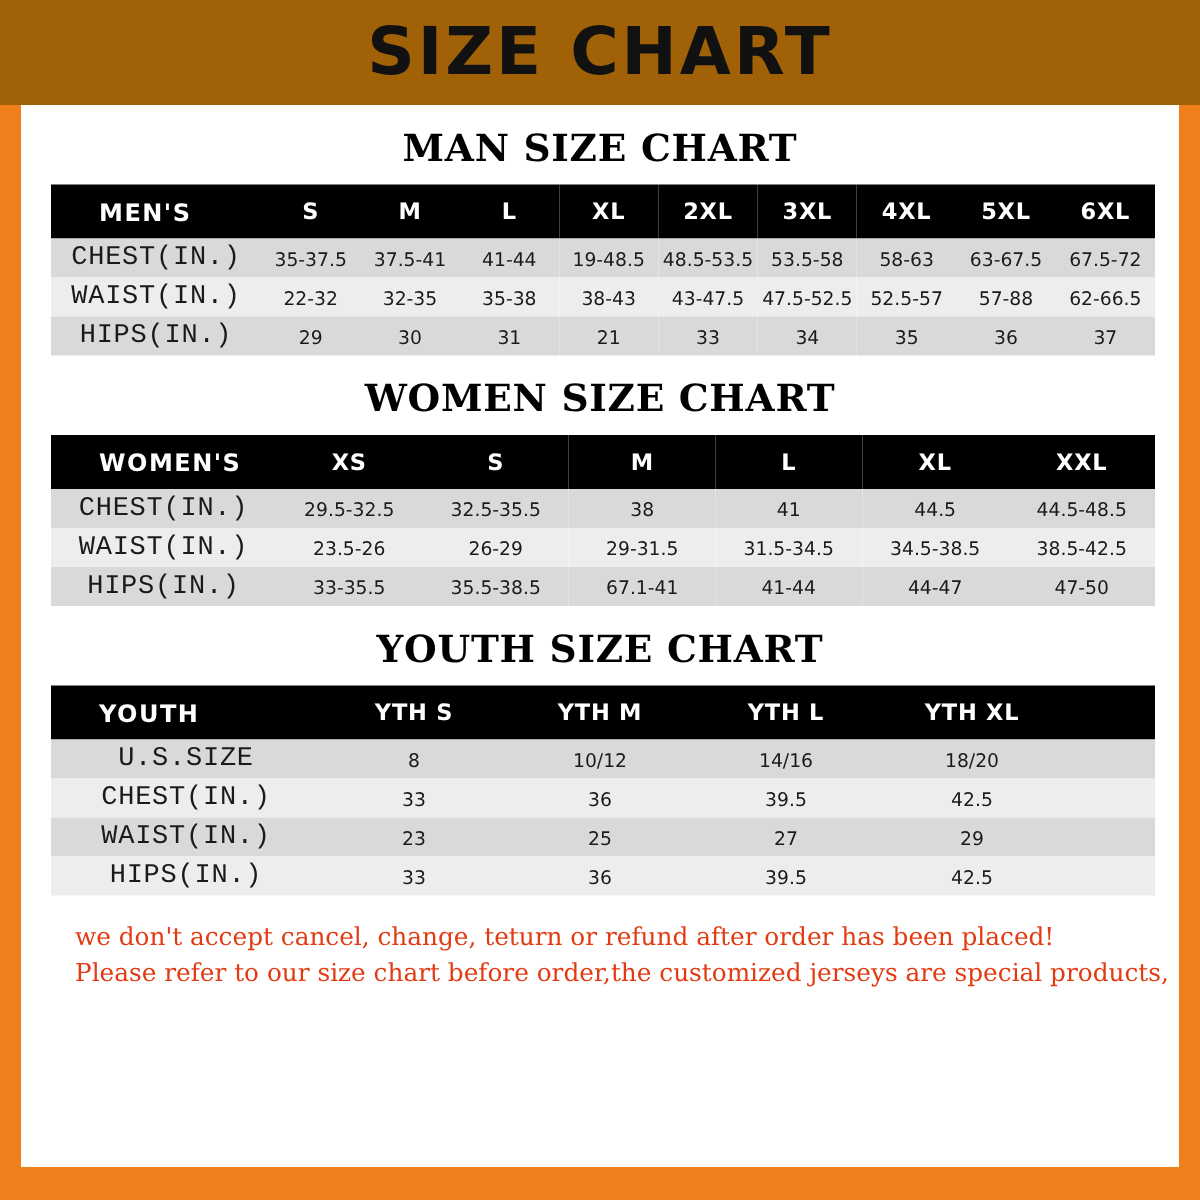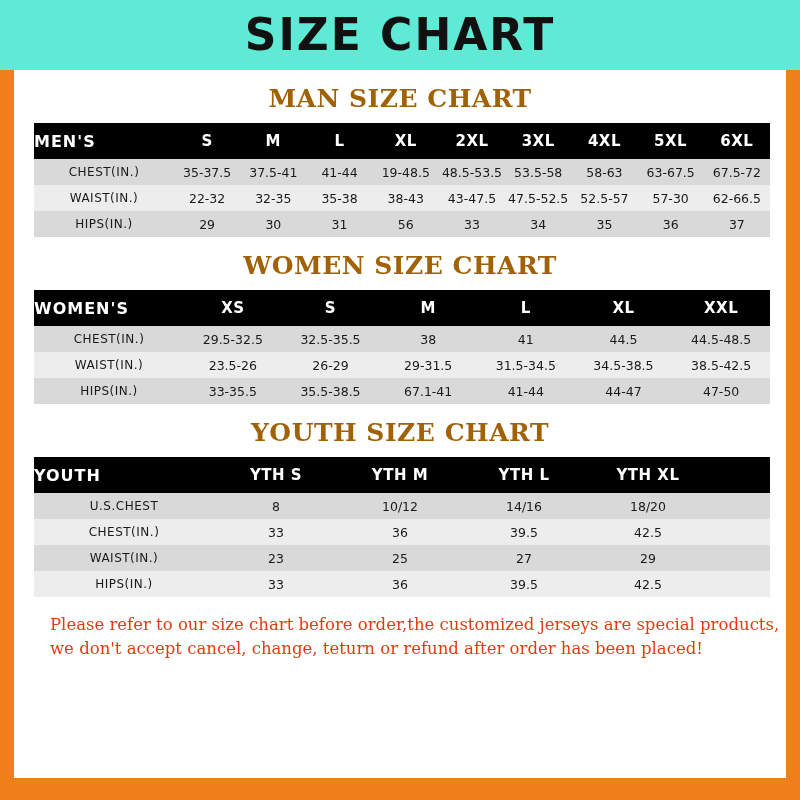--- a/index.html
+++ b/index.html
@@ -20,21 +20,21 @@
     background: #ffffff;
     box-sizing: border-box;
     border-left: 14px solid #ef7f1a;
     border-right: 14px solid #ef7f1a;
   }
   .header-band {
     position: relative;
     left: -14px;
     width: 800px;
     height: 70px;
-    background: #5eead4;
+    background: #a16207;
     display: flex;
     align-items: center;
     justify-content: center;
   }
   .header-title {
     font-family: "DejaVu Sans", "Liberation Sans", sans-serif;
     font-weight: bold;
     font-size: 44px;
     letter-spacing: 2px;
     color: #111111;
@@ -45,21 +45,21 @@
     box-sizing: border-box;
   }
   .section {
     margin-top: 14px;
   }
   .section-title {
     text-align: center;
     font-family: "DejaVu Serif", "Liberation Serif", serif;
     font-weight: bold;
     font-size: 25px;
-    color: #a16207;
+    color: #000000;
     margin: 10px 0 10px 0;
     letter-spacing: 0.5px;
   }
   table.size-table {
     width: 736px;
     margin: 0 auto;
     border-collapse: collapse;
     table-layout: fixed;
   }
   table.size-table th,
@@ -75,34 +75,35 @@
   table.size-table thead th {
     background: #000000;
     color: #ffffff;
     font-weight: bold;
     font-size: 15px;
     height: 36px;
     letter-spacing: 0.5px;
   }
   table.size-table thead th.corner {
     text-align: left;
-    padding-left: 0;
+    padding-left: 32px;
     font-size: 16px;
     letter-spacing: 1px;
   }
   table.size-table tbody tr.odd td {
     background: #d9d9d9;
   }
   table.size-table tbody tr.even td {
     background: #ededed;
   }
   table.size-table tbody td.rowhead {
     font-weight: normal;
     letter-spacing: 0.5px;
-    font-size: 12px;
+    font-size: 18px;
+    font-family: Liberation Mono, monospace;
   }
   .note {
     margin: 16px 16px 0 16px;
     color: #e23b12;
     font-size: 16.5px;
     line-height: 1.45;
     font-family: "DejaVu Serif", "Liberation Serif", serif;
     text-align: left;
   }
   .note div { white-space: nowrap; }
@@ -162,29 +163,29 @@
           </tr>
           <tr class="even">
             <td class="rowhead">WAIST(IN.)</td>
             <td>22-32</td>
             <td>32-35</td>
             <td>35-38</td>
             <td>38-43</td>
             <td>43-47.5</td>
             <td>47.5-52.5</td>
             <td>52.5-57</td>
-            <td>57-30</td>
+            <td>57-88</td>
             <td>62-66.5</td>
           </tr>
           <tr class="odd">
             <td class="rowhead">HIPS(IN.)</td>
             <td>29</td>
             <td>30</td>
             <td>31</td>
-            <td>56</td>
+            <td>21</td>
             <td>33</td>
             <td>34</td>
             <td>35</td>
             <td>36</td>
             <td>37</td>
           </tr>
         </tbody>
       </table>
     </div>
 
@@ -251,21 +252,21 @@
             <th class="corner">YOUTH</th>
             <th>YTH S</th>
             <th>YTH M</th>
             <th>YTH L</th>
             <th>YTH XL</th>
             <th></th>
           </tr>
         </thead>
         <tbody>
           <tr class="odd">
-            <td class="rowhead">U.S.CHEST</td>
+            <td class="rowhead">U.S.SIZE</td>
             <td>8</td>
             <td>10/12</td>
             <td>14/16</td>
             <td>18/20</td>
             <td></td>
           </tr>
           <tr class="even">
             <td class="rowhead">CHEST(IN.)</td>
             <td>33</td>
             <td>36</td>
@@ -287,20 +288,20 @@
             <td>36</td>
             <td>39.5</td>
             <td>42.5</td>
             <td></td>
           </tr>
         </tbody>
       </table>
     </div>
 
     <div class="note">
+      <div>we don't accept cancel, change, teturn or refund after order has been placed!</div>
       <div>Please refer to our size chart before order,the customized jerseys are special products,</div>
-      <div>we don't accept cancel, change, teturn or refund after order has been placed!</div>
     </div>
 
   </div>
 
   <div class="footer-band"></div>
 </div>
 
 </body></html>

